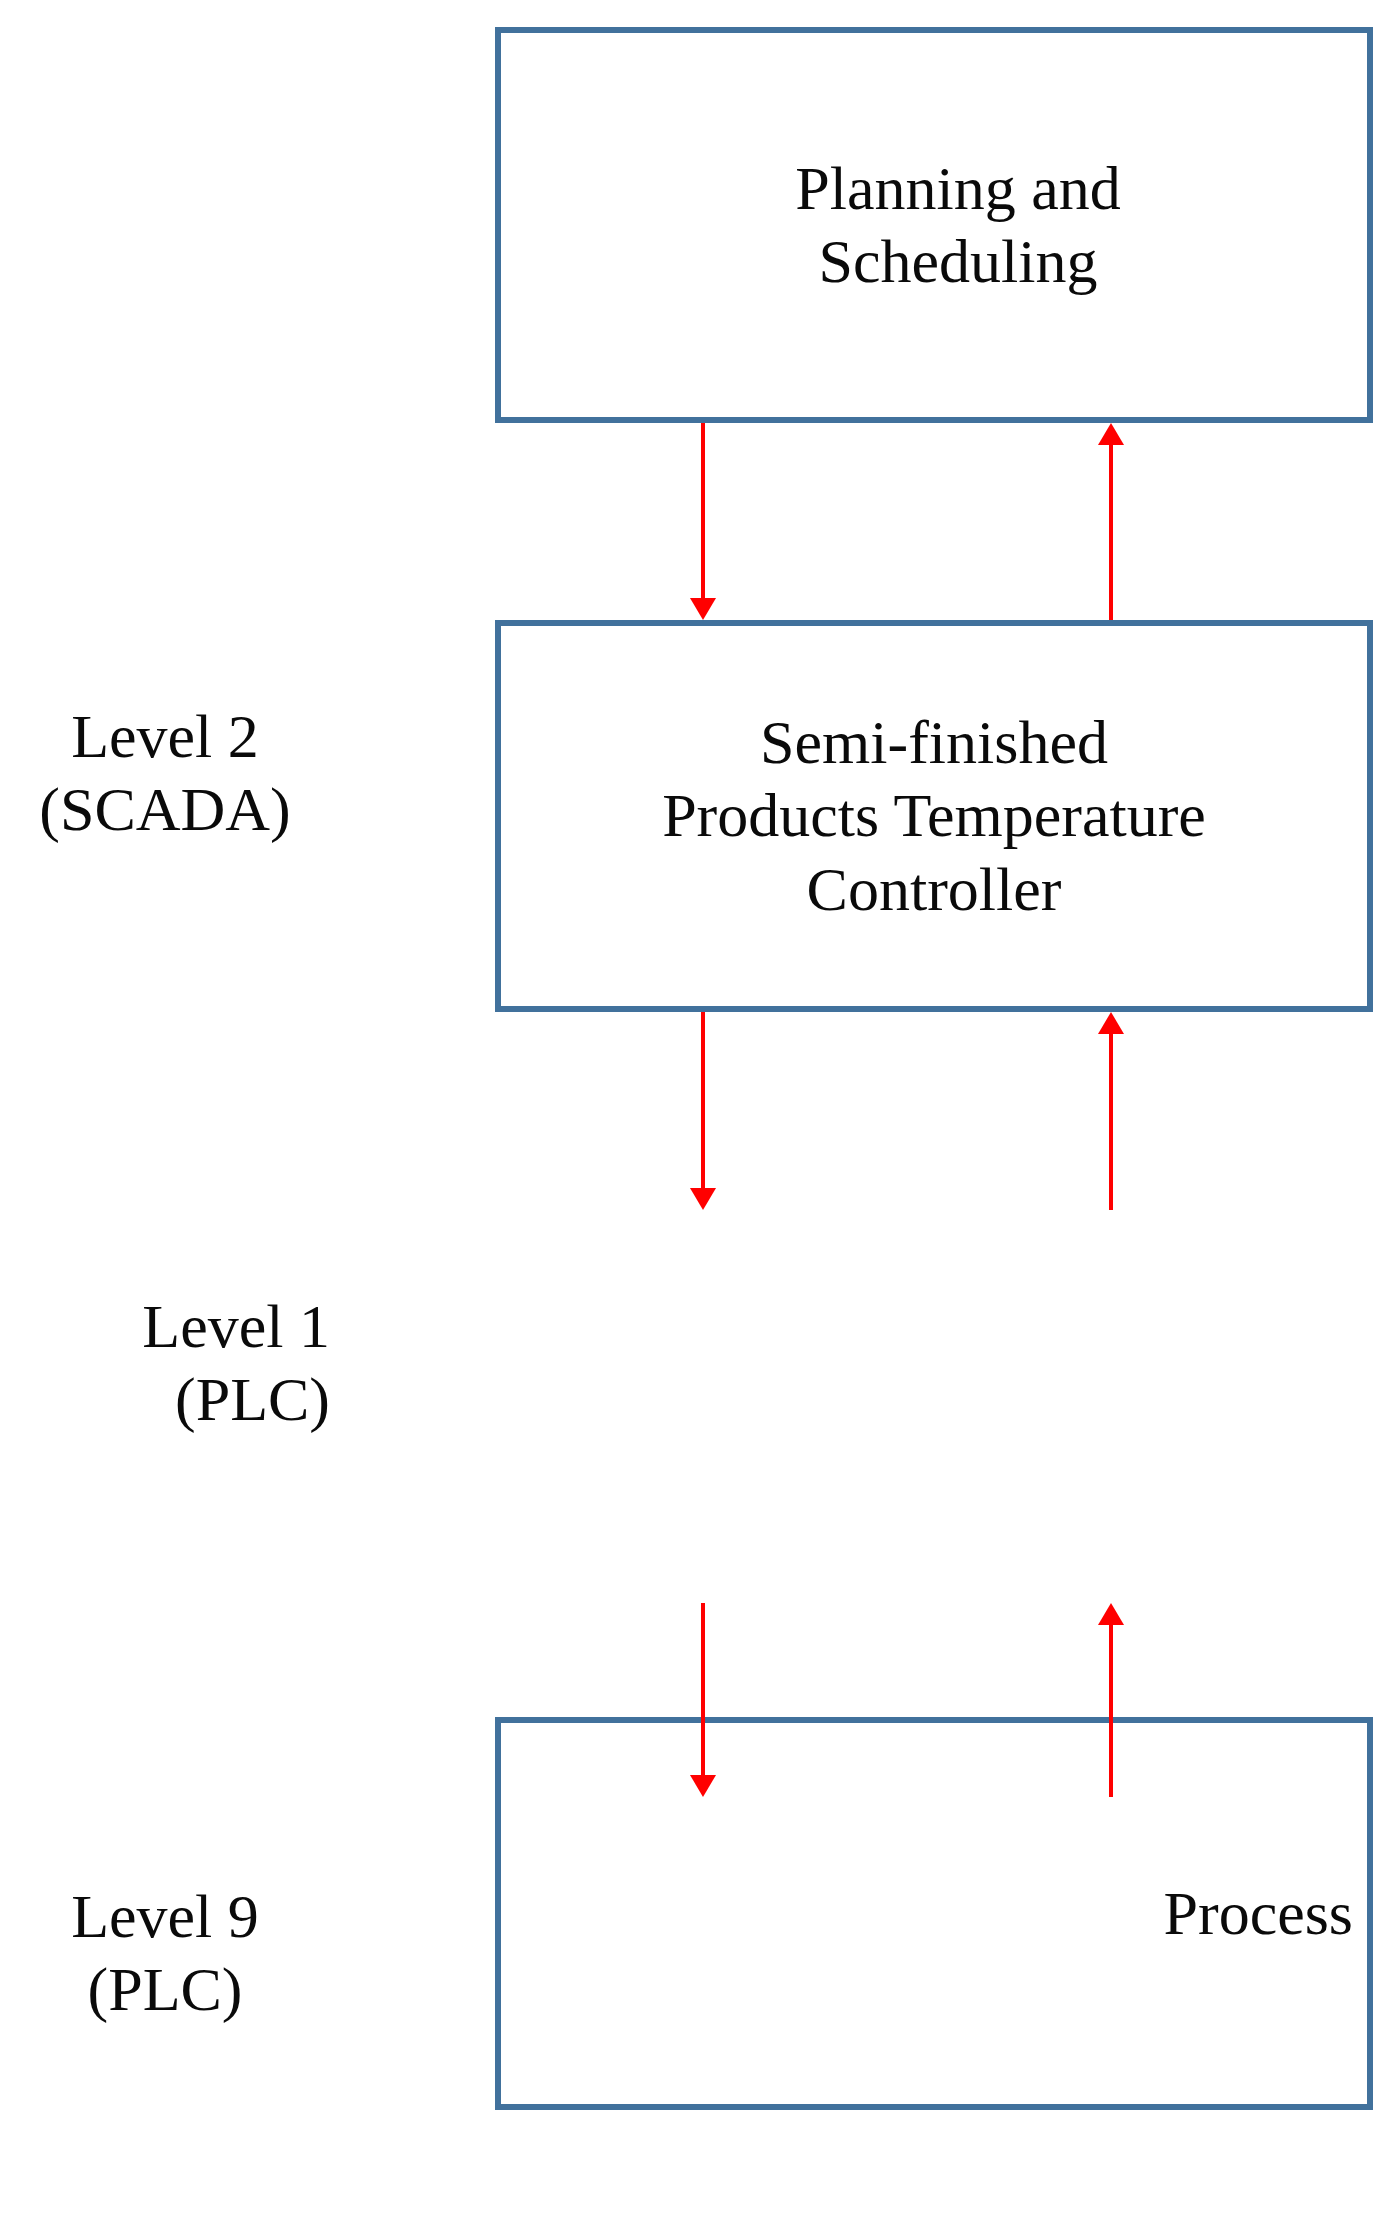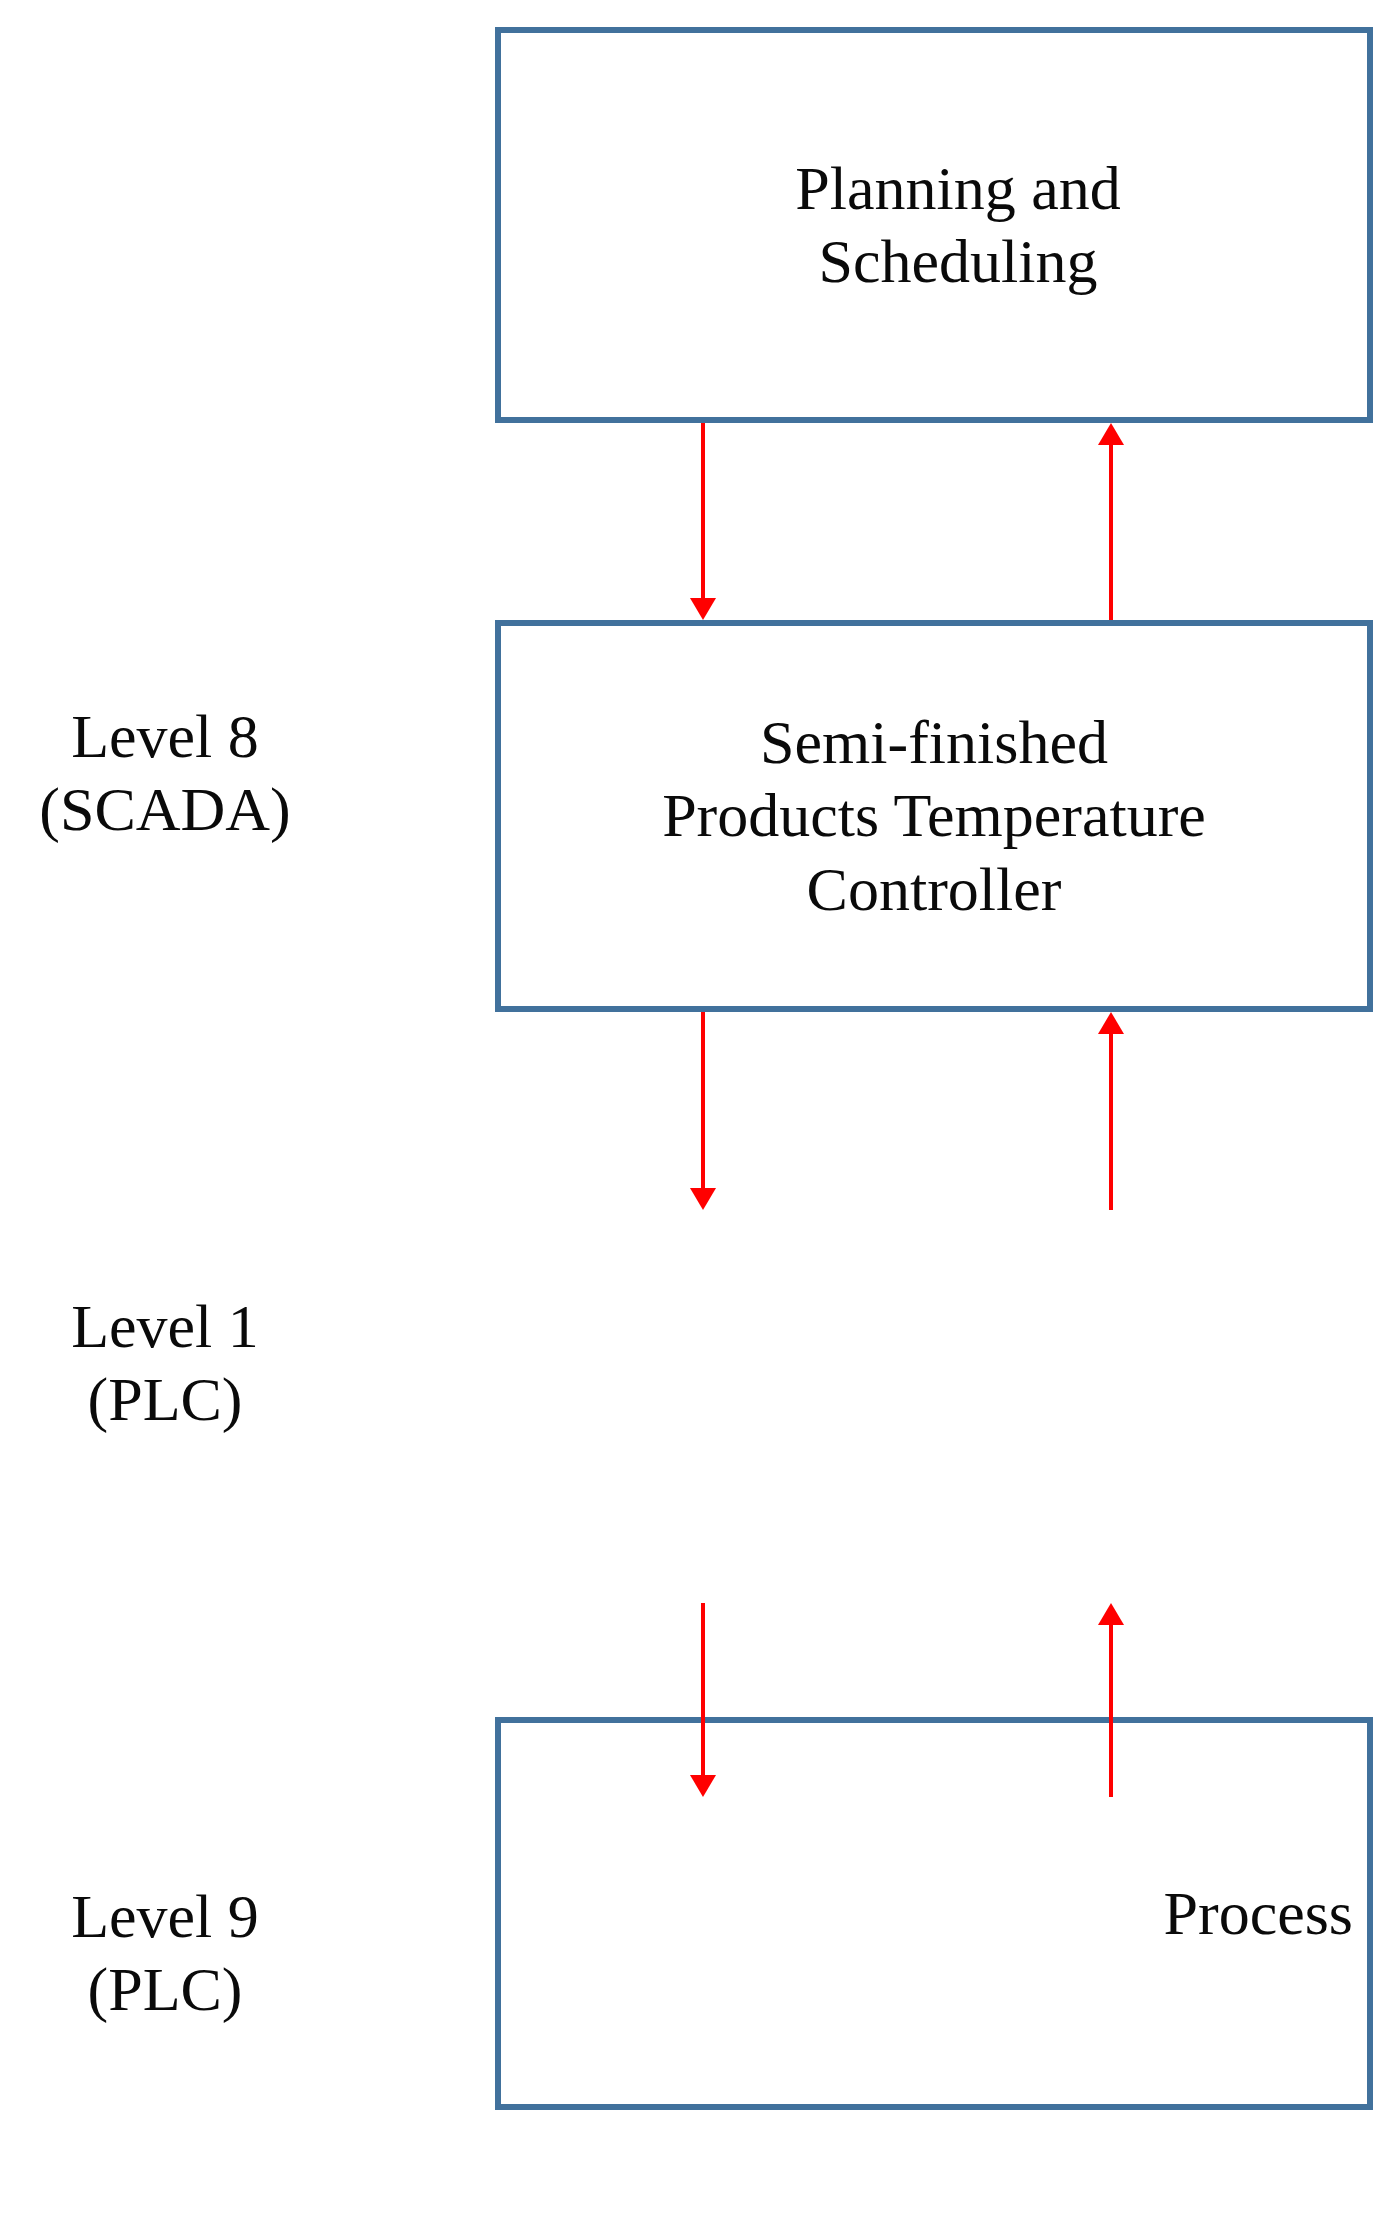--- a/index.html
+++ b/index.html
@@ -85,24 +85,24 @@
     border-bottom: 22px solid #FF0000;
   }
   .arrow.up .shaft { top: 14px; }
 </style>
 </head>
 <body>
 
 <div id="canvas">
 
 
-  <div class="level-label" style="top:700px;">Level 8
+  <div class="level-label" style="top:700px;">Level 2
 (SCADA)</div>
 
-  <div class="level-label" style="top:1290px;">Level 1
+  <div class="level-label" style="top:1290px;text-align:right;">Level 1
 (PLC)</div>
 
   <div class="level-label" style="top:1880px;">Level 9
 (PLC)</div>
 
   <div class="proc-box" style="top:27px; height:396px;padding-left:48px;">
     <div class="proc-box-text">Planning and
 Scheduling</div>
   </div>
 

